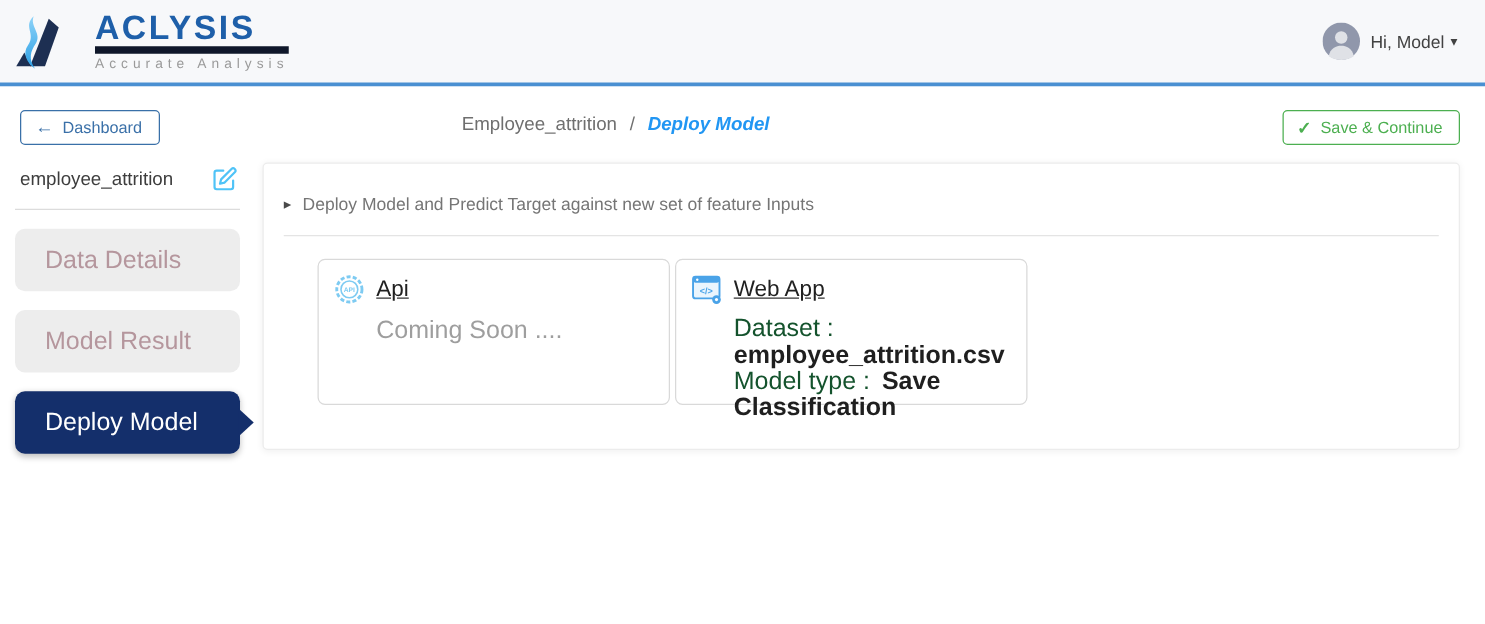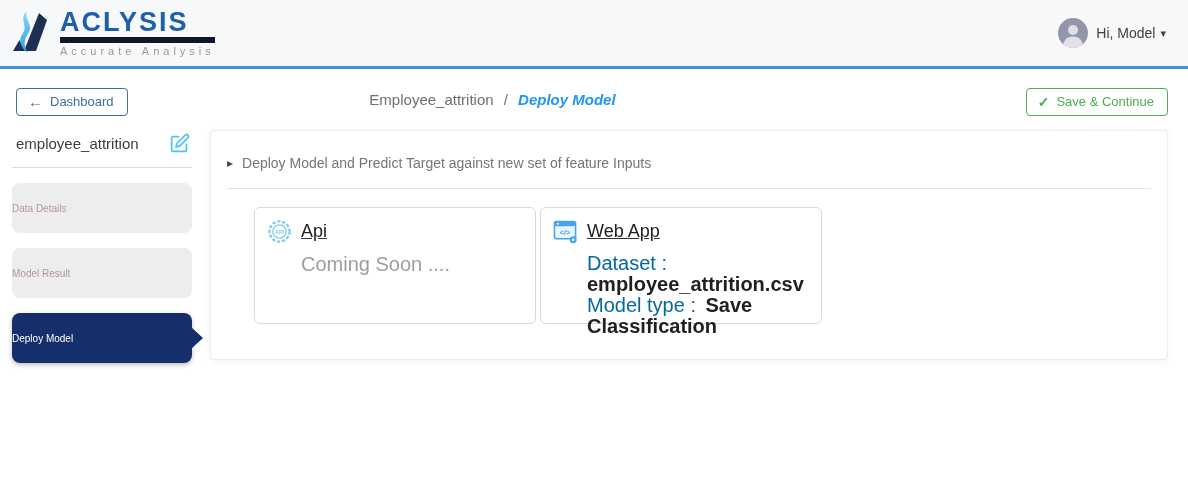--- a/index.html
+++ b/index.html
@@ -13,21 +13,21 @@
   }
 
   
   .header {
     position:absolute; top:0; left:0; width:1188px; height:69px;
     background:#f7f8fa;
     border-bottom:3px solid #4a90d2;
     display:flex; align-items:center; justify-content:space-between;
     padding:0 22px 0 12px;
   }
-  .logo { display:flex; align-items:flex-start; gap:4px; }
+  .logo { display:flex; align-items:flex-end; gap:20px; }
   .logo-mark { width:44px; height:46px; }
   .logo-text { display:flex; flex-direction:column; line-height:1; }
   .brand {
     font-size:27px; font-weight:bold; letter-spacing:2px;
     color:#1e5fa9;
   }
   .tagline {
     font-size:11px; color:#9a9a9a; letter-spacing:4px;
     border-top:6px solid #0f172a; padding-top:3px; margin-top:1px;
   }
@@ -69,24 +69,25 @@
     display:flex; align-items:center; justify-content:space-between;
     padding:0 2px 13px 4px;
     border-bottom:1px solid #dcdcdc;
   }
   .project-name { font-size:15px; color:#3d3d3d; }
   .edit-icon { width:21px; height:21px; cursor:pointer; }
   .nav-item {
     position:relative;
     margin-top:15px; height:50px;
     display:flex; align-items:center;
+    padding-left:24px;
     border-radius:8px;
     background:#ededed;
     color:#b5969d;
-    font-size:10px;
+    font-size:20px;
     cursor:pointer;
   }
   .nav-item.active {
     background:#142f6b; color:#ffffff; font-weight:500;
     box-shadow:0 2px 5px rgba(0,0,0,0.25);
   }
   .nav-item.active::after {
     content:""; position:absolute; right:-11px; top:50%;
     transform:translateY(-50%);
     border-top:11px solid transparent;
@@ -113,21 +114,21 @@
     width:282px; height:117px;
     border:1px solid #d9d9d9; border-radius:6px;
     background:#fff; padding:11px 12px; cursor:pointer;
   }
   .card-head { display:flex; align-items:center; gap:9px;text-decoration:underline; }
   .card-icon { width:25px; height:25px; flex:0 0 auto; }
   .card-title { font-size:18px; color:#212121; font-weight:500; }
   .card-body { margin:9px 0 0 34px; font-size:20px; }
   .muted-text { color:#9e9e9e; }
   .field-line { line-height:21px; }
-  .field-label { color:#0369a1; margin-right:4px;margin-top:32px; }
+  .field-label { color:#14532d; margin-right:4px;margin-top:32px; }
   .field-value { color:#1f1f1f; font-weight:bold; }
 </style>
 </head>
 <body>
 
 <div class="header">
   <div class="logo">
     <svg class="logo-mark" viewBox="0 0 44 46">
       <defs>
         <linearGradient id="flameGrad" x1="0" y1="0" x2="0" y2="1">

